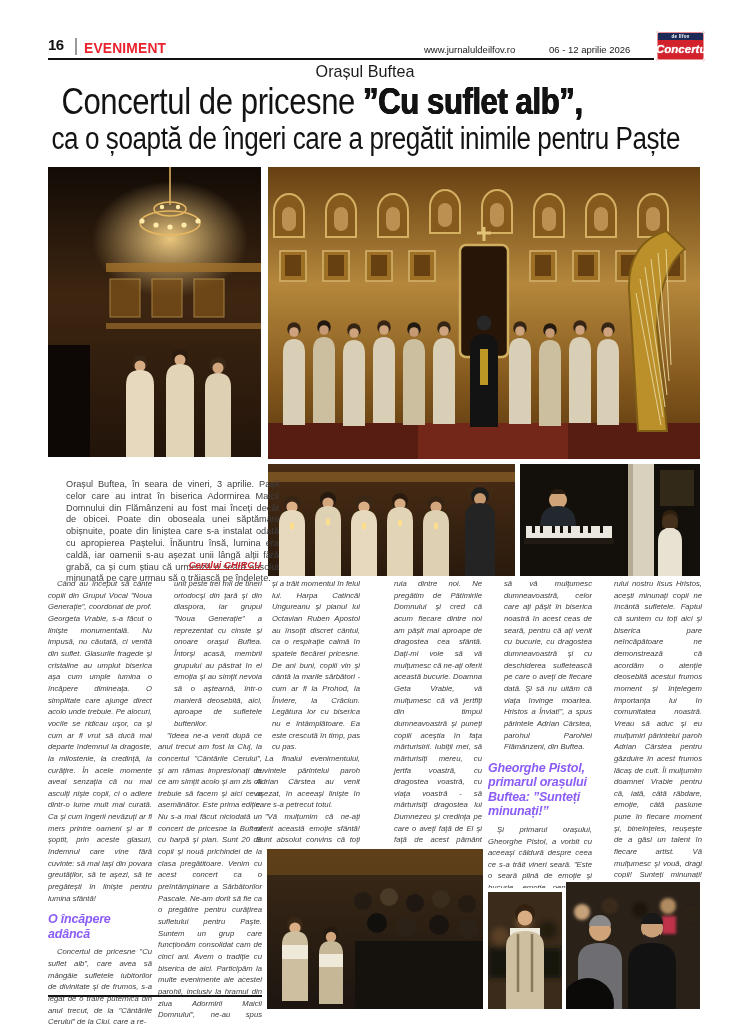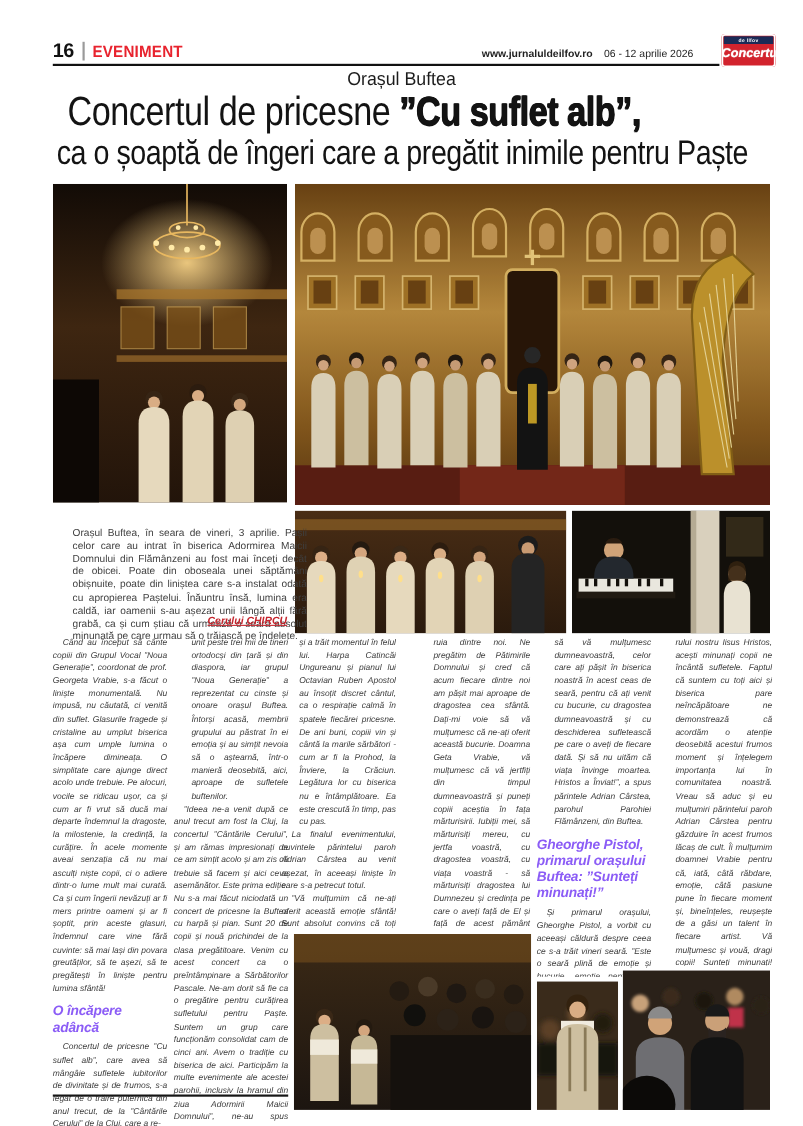--- a/index.html
+++ b/index.html
@@ -1,23 +1,23 @@
 <!DOCTYPE html>
 <html lang="ro"><head>
 <meta charset="utf-8">
 <style>
   html,body{margin:0;padding:0;background:#fff;}
   .page{position:relative;width:730px;height:1024px;background:#fff;overflow:hidden;
         font-family:"Liberation Sans","DejaVu Sans",sans-serif;color:#222;}
   
-  .pagenum{position:absolute;left:48px;top:36px;font-size:18px;font-weight:bold;color:#111;letter-spacing:-0.5px;}
+  .pagenum{position:absolute;left:48px;top:36px;font-size:15px;font-weight:bold;color:#111;letter-spacing:-0.5px;}
   .hdr-div{position:absolute;left:75px;top:38px;width:1.5px;height:17px;background:#9a9a9a;}
   .section-lbl{position:absolute;left:84px;top:39px;font-size:15px;font-weight:bold;color:#e8232e;
                transform:scaleX(0.92);transform-origin:left center;letter-spacing:0.2px;}
-  .site{position:absolute;left:424px;top:44px;font-size:9.5px;font-weight:bold;color:#222;margin-left:14px;}
+  .site{position:absolute;left:424px;top:44px;font-size:9.5px;font-weight:normal;color:#222;}
   .issue-date{position:absolute;left:549px;top:44px;font-size:9.5px;font-weight:normal;color:#222;}
   .hdr-rule{position:absolute;left:48px;top:58px;width:606px;height:2px;background:#111;}
   .logo{position:absolute;left:656px;top:31px;width:49px;height:30px;background:#d2232d;border-radius:3px;
         box-shadow:inset 0 0 0 1.5px #fff;overflow:hidden;text-align:center;}
   .logo-top{display:block;margin:1.5px 2px 0;height:7px;background:#1b2a56;color:#fff;font-size:4.5px;
             font-weight:bold;line-height:7px;letter-spacing:0.3px;}
   .logo-main{display:block;color:#fff;font-size:11.5px;font-weight:bold;font-style:italic;line-height:18px;
              text-shadow:0 0 1px #fff;}
   
   .kicker{position:absolute;left:0;top:62px;width:730px;text-align:center;font-size:17px;color:#1c1c1c;

